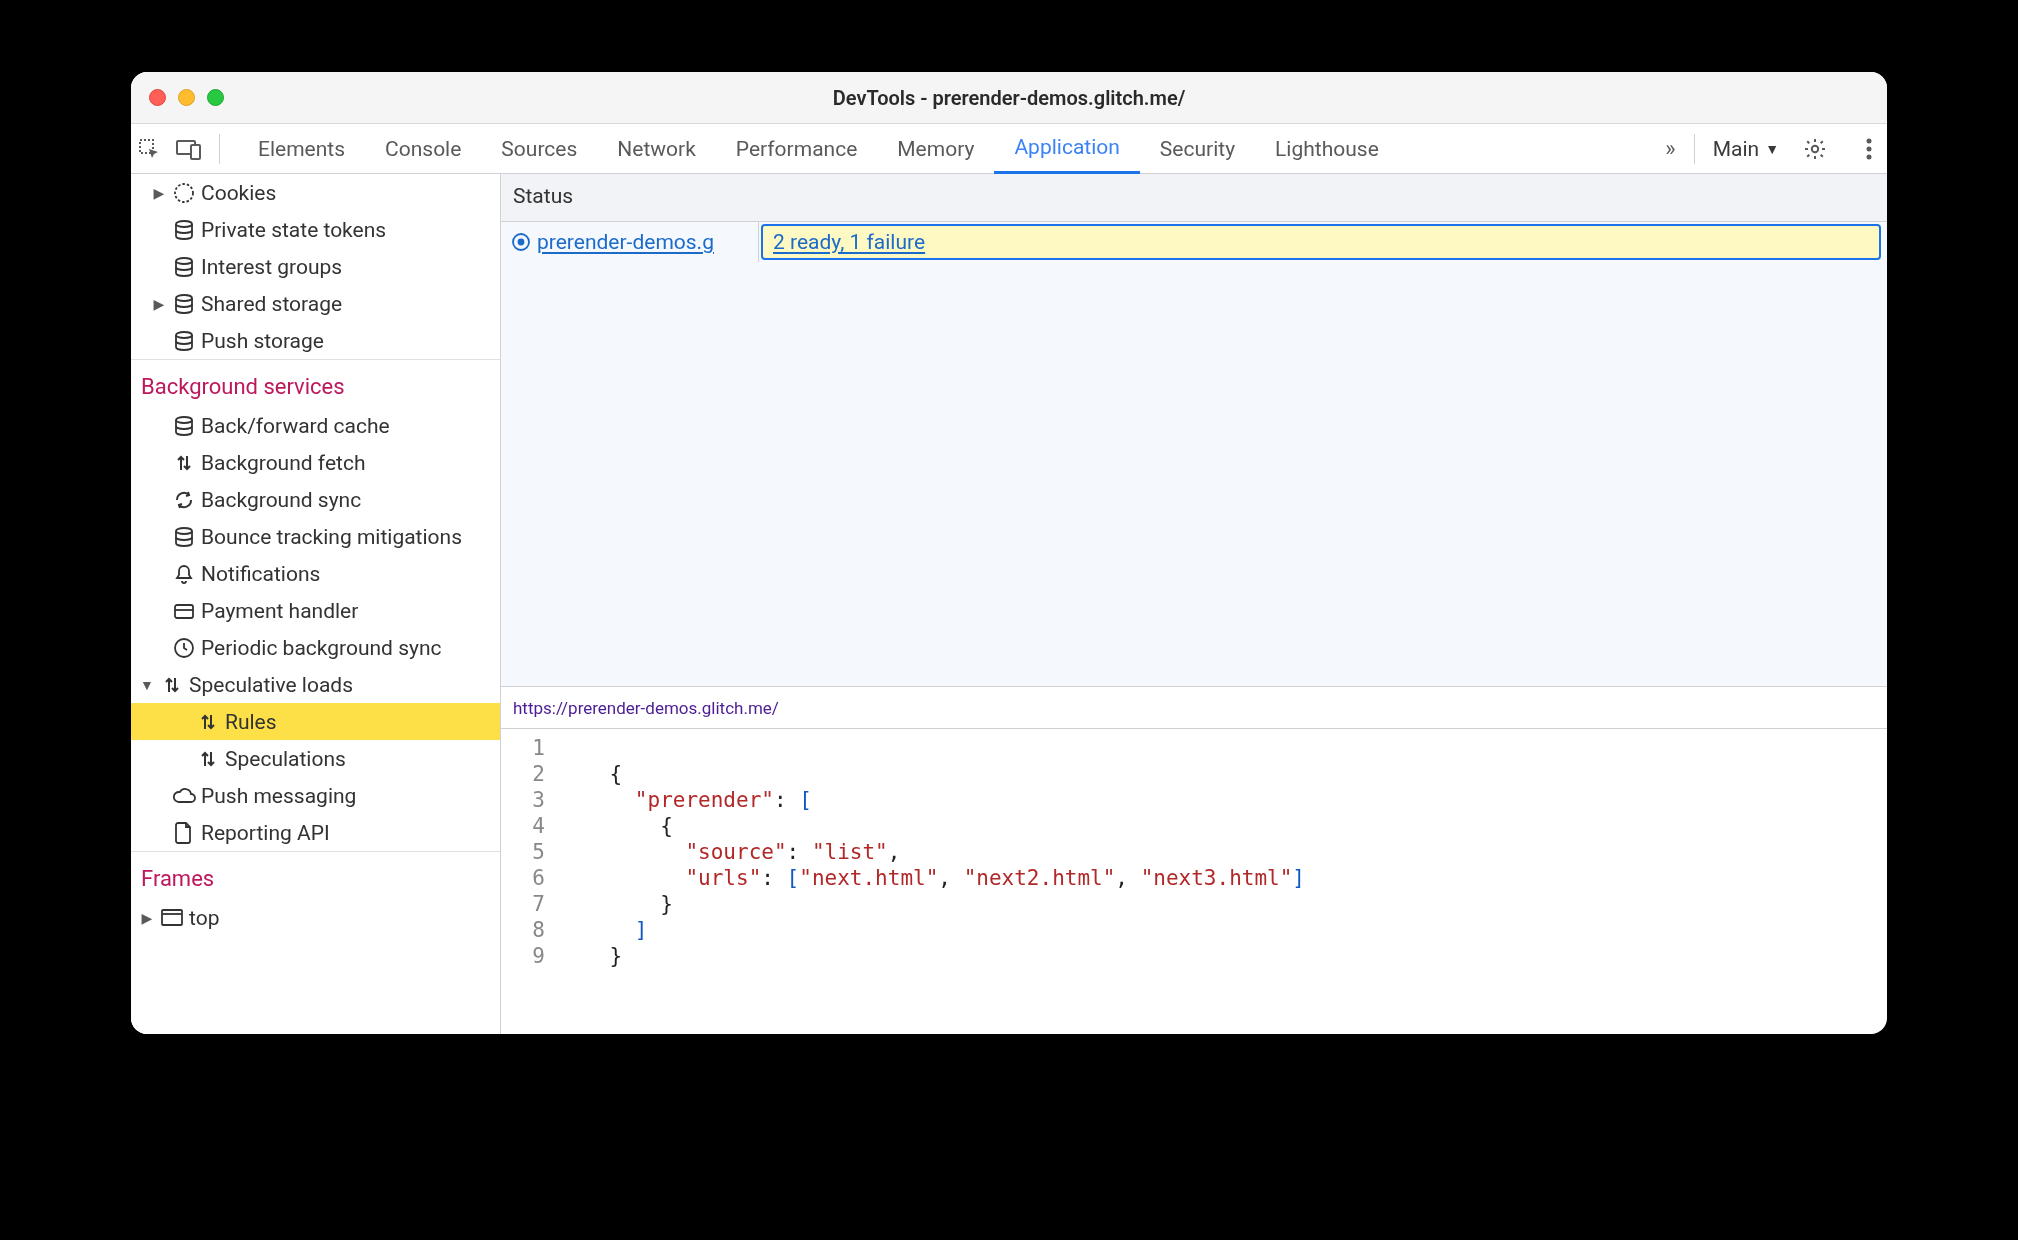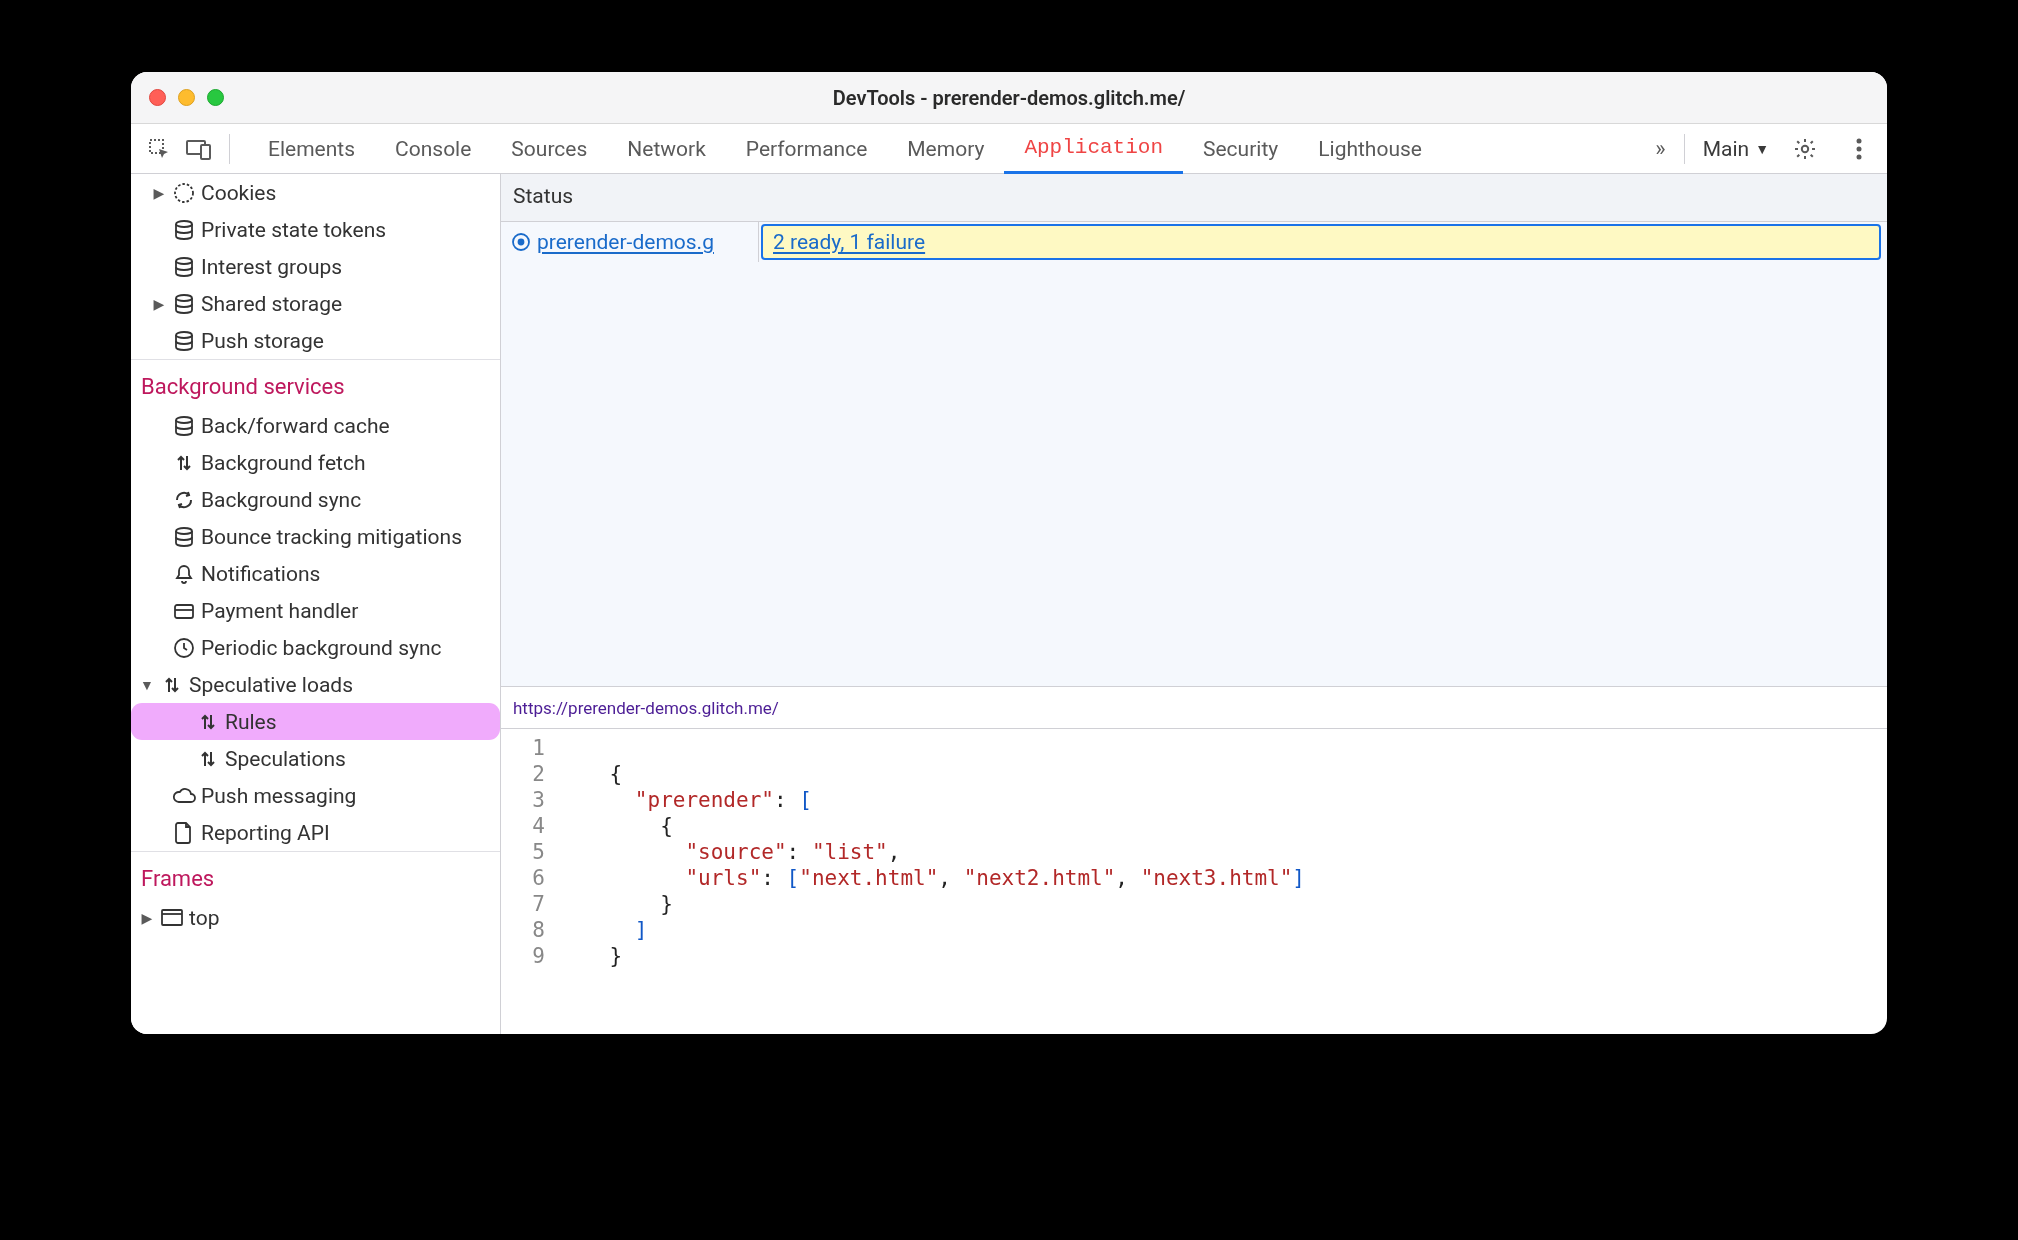--- a/index.html
+++ b/index.html
@@ -37,45 +37,44 @@
   .tl-red { background: #ff5f57; border: 1px solid #e1463e; }
   .tl-yellow { background: #febc2e; border: 1px solid #dda01f; }
   .tl-green { background: #28c840; border: 1px solid #1ba82e; }
   .title-text { flex: 1; text-align: center; font-size: 20px; font-weight: 600; color: #2a2a2a; }
 
   .toolbar {
     height: 50px;
     border-bottom: 1px solid #d0d0d5;
     display: flex;
     align-items: center;
-    padding: 0 10px;
+    padding: 0 0;
     gap: 4px;
     background: #fff;
   }
   .toolbar .ticon {
     width: 36px; height: 36px;
     display: flex; align-items: center; justify-content: center;
     color: #5a5a5a;
     cursor: pointer;
   }
   .tabs { display: flex; gap: 0; margin-left: 6px; }
   .tab {
     padding: 0 20px;
     height: 50px;
     display: flex;
     align-items: center;
     font-size: 21px;
     color: #5a5a5a;
     cursor: pointer;
   }
   .tab.active {
-    color: #ef4444;
+    color: #3b82f6;
     border-bottom: 3px solid #1a73e8;
     margin-bottom: -1px;
-    font-family: Liberation Mono, monospace;
   }
   .toolbar-right { margin-left: auto; display: flex; align-items: center; gap: 18px; }
   .target-select { font-size: 21px; color: #3a3a3a; display: flex; align-items: center; gap: 6px; cursor:pointer; }
   .chev-down { font-size: 14px; }
 
   .body-split { display: flex; flex: 1; min-height: 0; }
   .sidebar {
     width: 370px;
     border-right: 1px solid #d0d0d5;
     overflow-y: auto;
@@ -83,21 +82,21 @@
     color: #333;
     background: #fff;
   }
   .tree-item {
     display: flex; align-items: center;
     height: 37px;
     padding-left: 6px;
     cursor: pointer;
     white-space: nowrap;
   }
-  .tree-item.selected { background: #f0abfc; border-radius: 11px; }
+  .tree-item.selected { background: #fde047; }
   .tree-arrow { width: 20px; text-align: center; font-size: 14px; color: #5a5a5a; }
   .tree-icon { width: 30px; display: flex; align-items: center; justify-content: center; }
   .tree-label { padding-left: 2px; }
   .section-header {
     font-size: 22px; color: #be185d;
     padding: 14px 10px 8px 10px;
     border-top: 1px solid #e0e0e5;
   }
   .indent-1 { padding-left: 18px; }
   .indent-2 { padding-left: 42px; }

